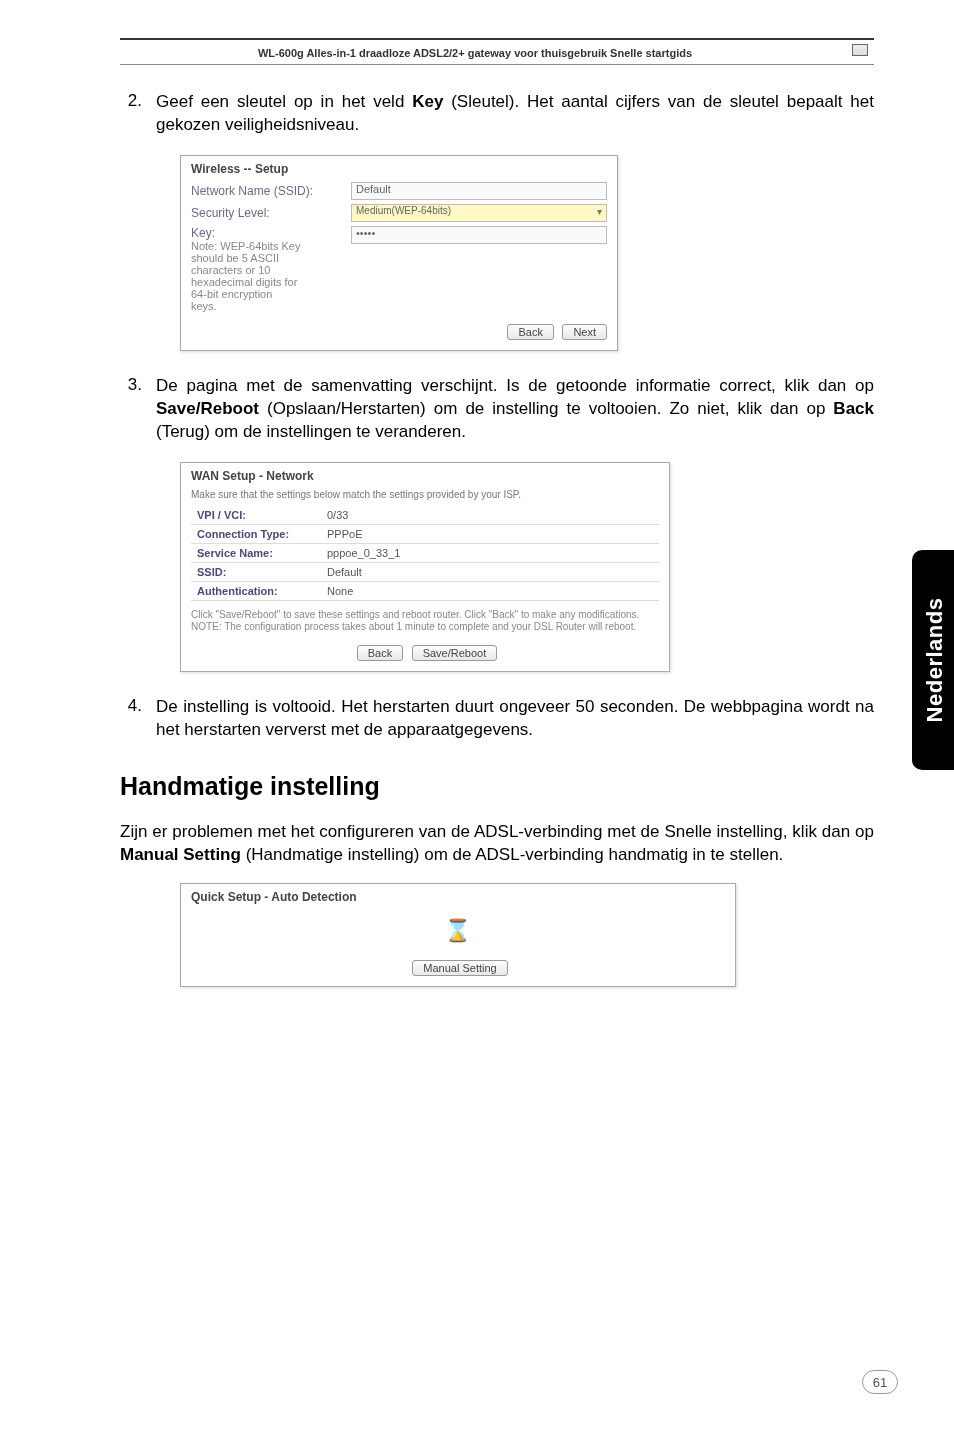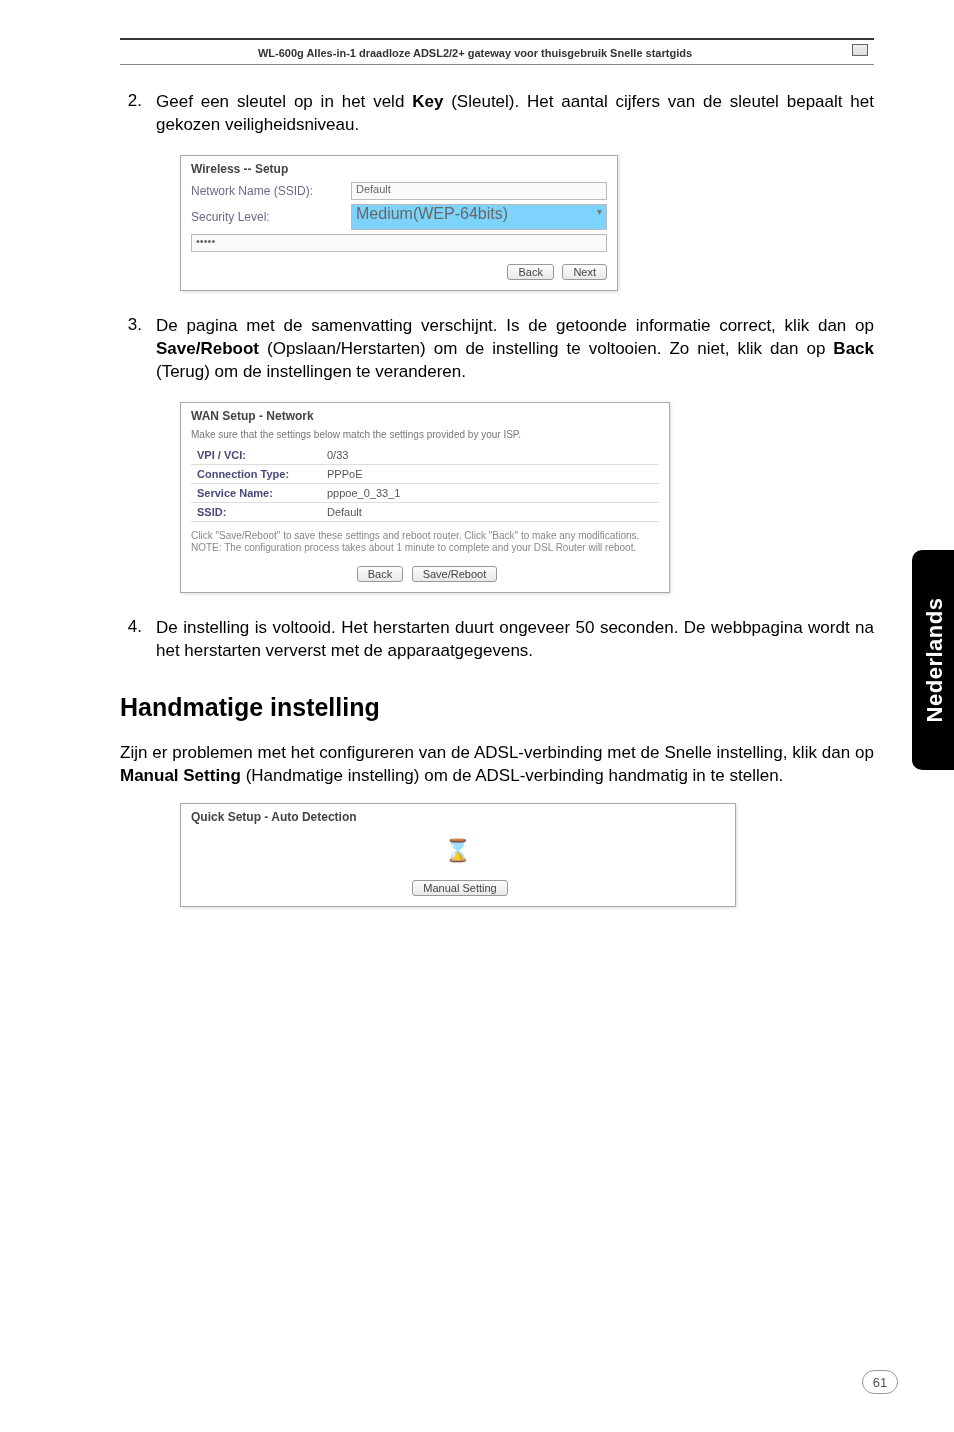--- a/index.html
+++ b/index.html
@@ -87,25 +87,25 @@
     border: 1px solid #bbb;
     background: #fafafa;
     height: 18px;
     flex: 1;
     padding: 0 4px;
     font-size: 11px;
     color: #666;
   }
   .faux-select {
     border: 1px solid #bbb;
-    background: #7dd3fc;
-    height: 26px;
+    background: #fef9c3;
+    height: 18px;
     flex: 1;
     padding: 0 4px;
-    font-size: 16px;
+    font-size: 10px;
     color: #666;
     position: relative;
   }
   .faux-select::after {
     content: "▾";
     position: absolute;
     right: 4px; top: 1px;
     font-size: 10px;
     color: #777;
   }
@@ -224,20 +224,24 @@
       <div class="faux-title">Wireless -- Setup</div>
       <div class="faux-row">
         <div class="faux-label">Network Name (SSID):</div>
         <div class="faux-input">Default</div>
       </div>
       <div class="faux-row">
         <div class="faux-label">Security Level:</div>
         <div class="faux-select">Medium(WEP-64bits)</div>
       </div>
       <div class="faux-row" style="align-items:flex-start">
+        <div style="width:160px">
+          <div class="faux-label" style="width:auto">Key:</div>
+          <div class="faux-note">Note: WEP-64bits Key should be 5 ASCII characters or 10 hexadecimal digits for 64-bit encryption keys.</div>
+        </div>
         <div class="faux-input" style="height:18px">•••••</div>
       </div>
       <div class="faux-btnrow">
         <span class="faux-btn">Back</span>
         <span class="faux-btn">Next</span>
       </div>
     </div>
 
     <ol class="custom">
       <li>
@@ -262,20 +266,24 @@
               <td>PPPoE</td>
             </tr>
         <tr>
               <td>Service Name:</td>
               <td>pppoe_0_33_1</td>
             </tr>
         <tr>
               <td>SSID:</td>
               <td>Default</td>
             </tr>
+        <tr>
+              <td>Authentication:</td>
+              <td>None</td>
+            </tr>
       </tbody>
         </table>
       <div class="smallnote">Click "Save/Reboot" to save these settings and reboot router. Click "Back" to make any modifications. NOTE: The configuration process takes about 1 minute to complete and your DSL Router will reboot.</div>
       <div class="faux-btnrow-center">
         <span class="faux-btn">Back</span>
         <span class="faux-btn">Save/Reboot</span>
       </div>
     </div>
 
     <ol class="custom">

